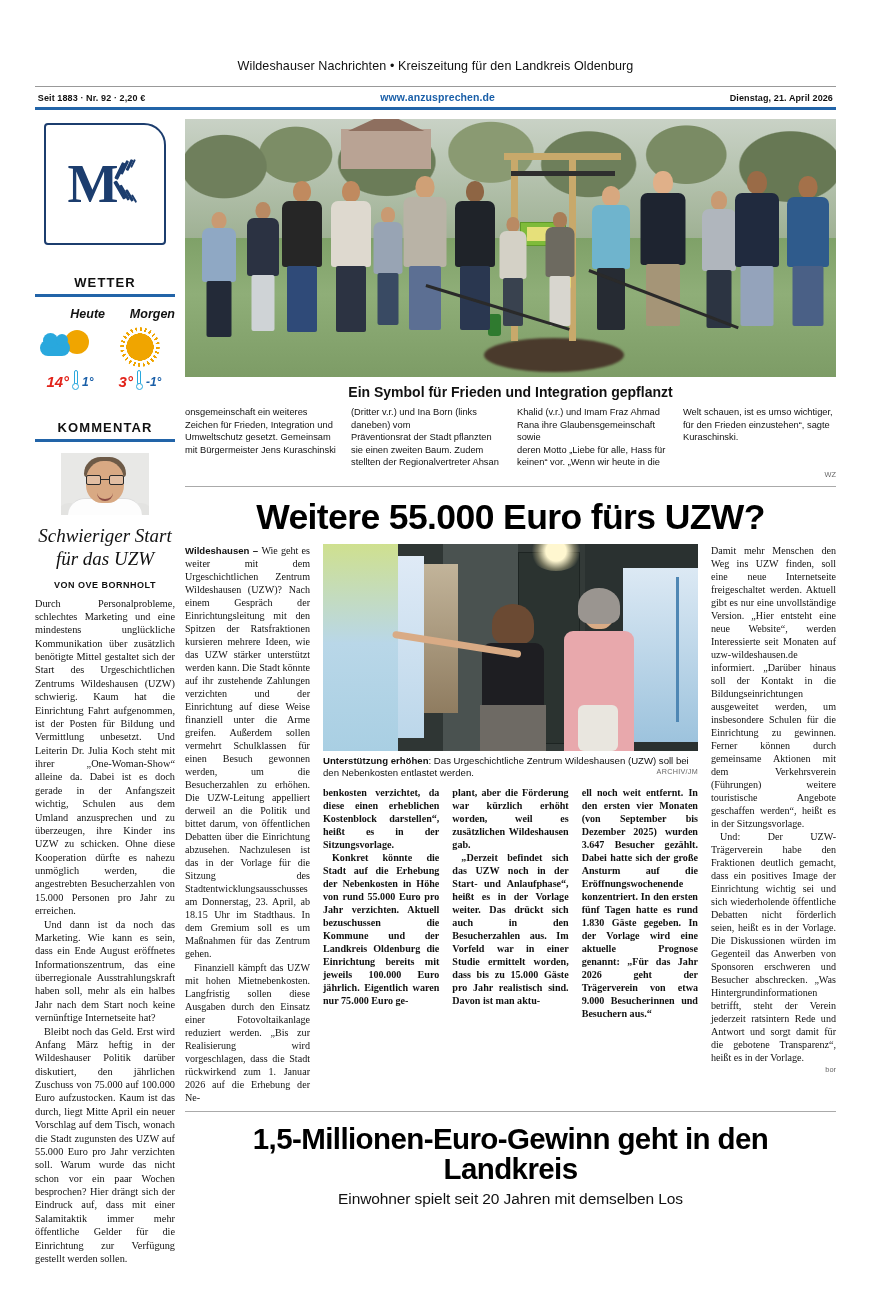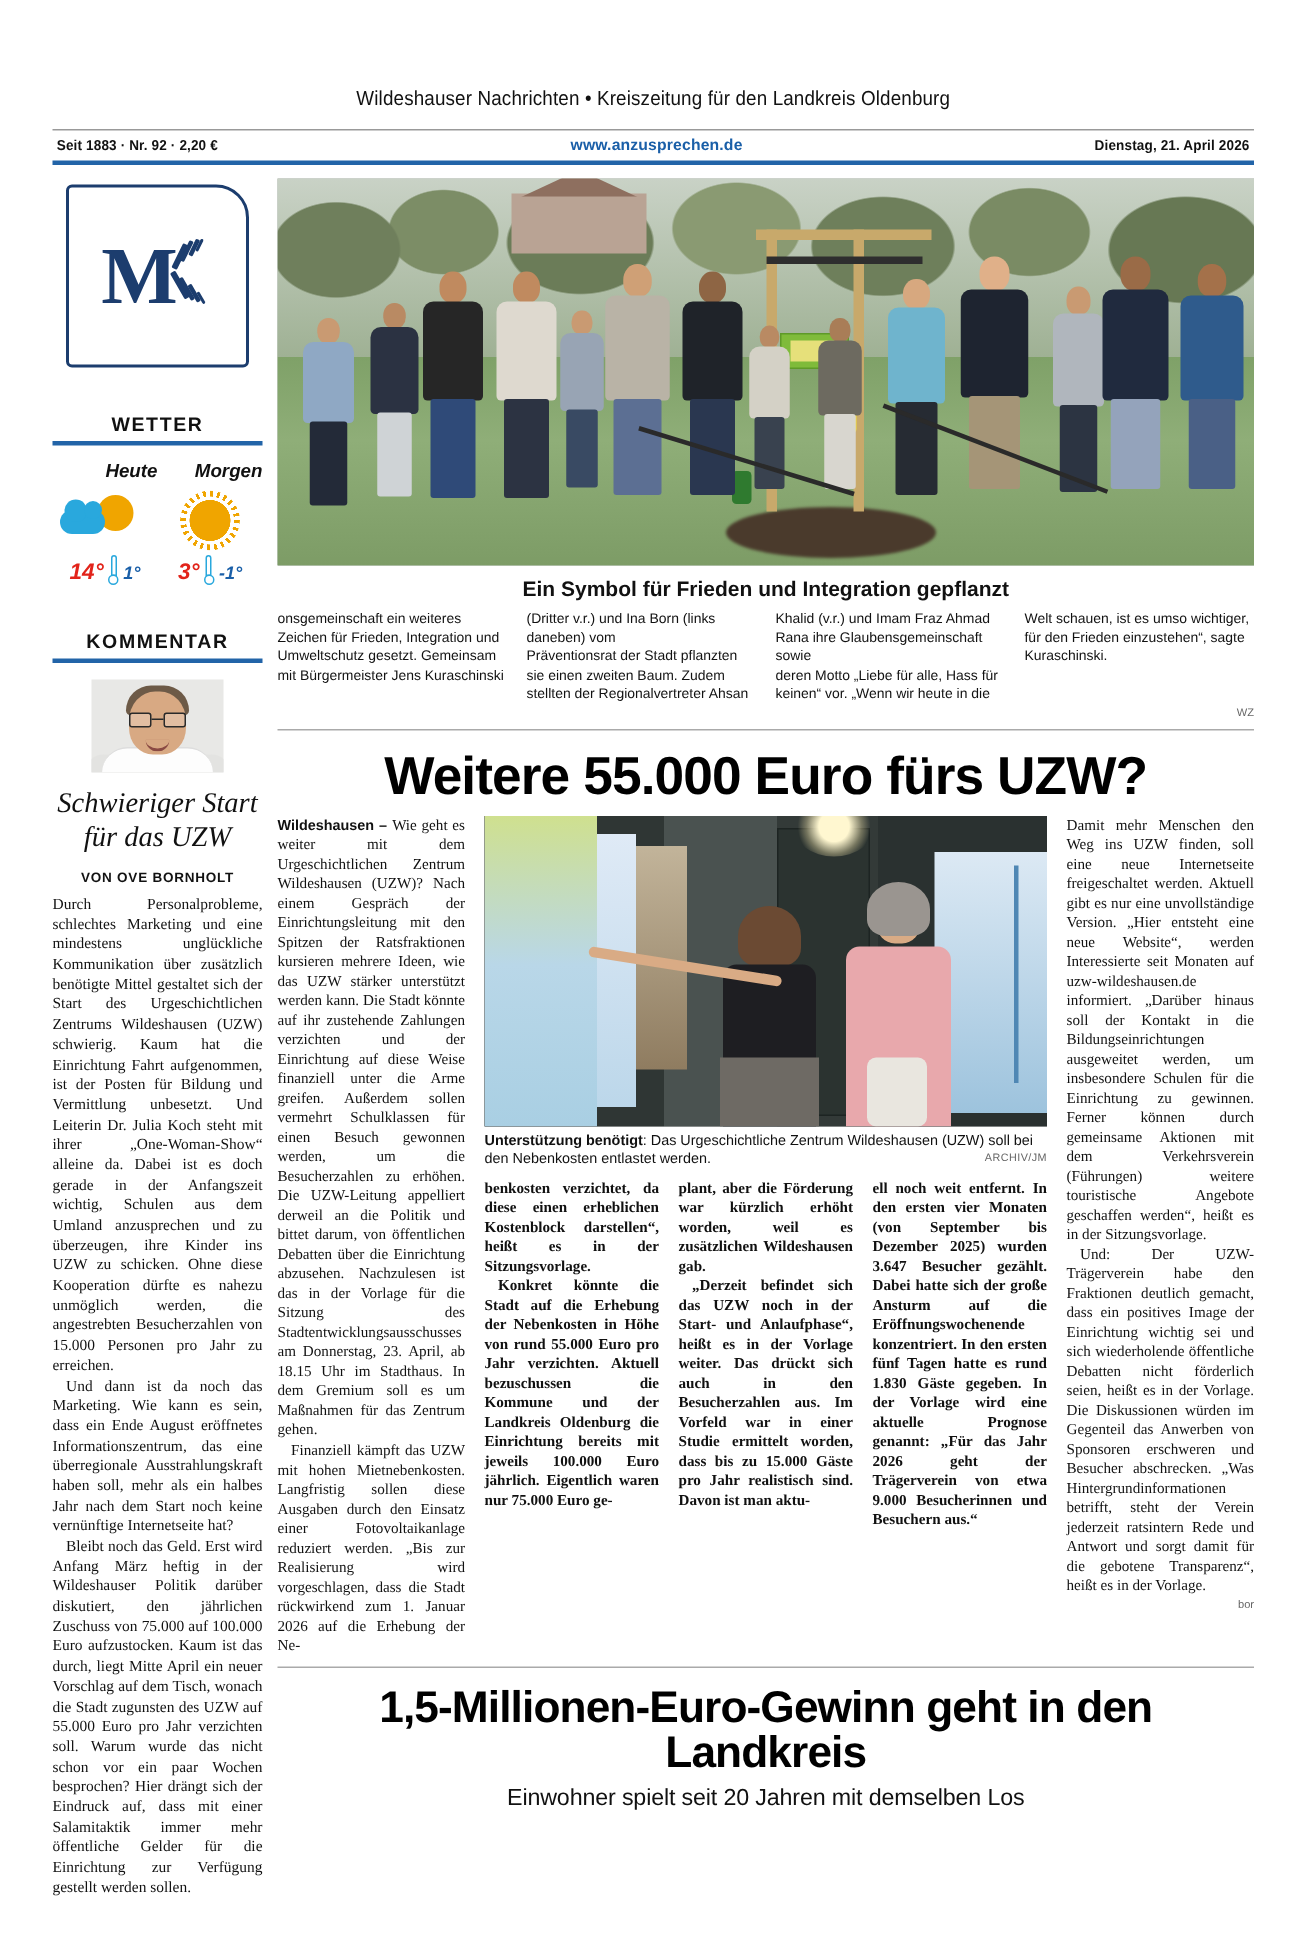--- a/index.html
+++ b/index.html
@@ -484,21 +484,21 @@
 
             <span class="uz-p" style="left:63%;width:80px;height:80%;">
               <span class="h" style="top:6%;width:30px;height:34px;"></span>
               <span class="hair" style="top:2%;width:42px;height:36px;background:#9a9590;"></span>
               <span class="b" style="top:28%;width:70px;height:72%;background:#e8a8ac;"></span>
             </span>
             <span class="uz-bag" style="left:68%;bottom:0;width:40px;height:46px;"></span>
           </div>
 
           <div class="caption">
-            <b>Unterstützung benötigt</b><span>: Das Urgeschichtliche Zentrum Wildeshausen (UZW) soll bei den Nebenkosten entlastet werden.</span>
+            <b>Unterstützung erhöhen</b><span>: Das Urgeschichtliche Zentrum Wildeshausen (UZW) soll bei den Nebenkosten entlastet werden.</span>
             <span class="credit">ARCHIV/JM</span>
           </div>
 
           <div class="art-grid" style="margin-top:6px;font-weight:bold;">
             <div class="art-col">
               <p>benkosten verzichtet, da diese einen erheblichen Kostenblock darstellen“, heißt es in der Sitzungsvorlage.</p>
               <p>Konkret könnte die Stadt auf die Erhebung der Nebenkosten in Höhe von rund 55.000 Euro pro Jahr verzichten. Aktuell bezuschussen die Kommune und der Landkreis Oldenburg die Einrichtung bereits mit jeweils 100.000 Euro jährlich. Eigentlich waren nur 75.000 Euro ge-</p>
             </div>
             <div class="art-col">
               <p>plant, aber die Förderung war kürzlich erhöht worden, weil es zusätzlichen Wildeshausen gab.</p>

